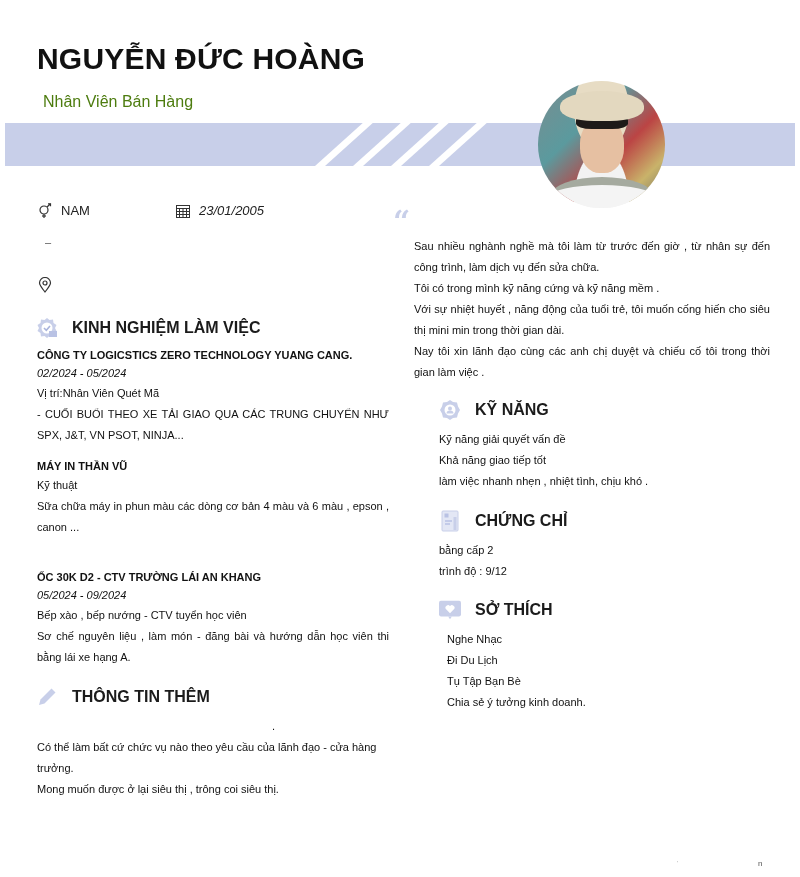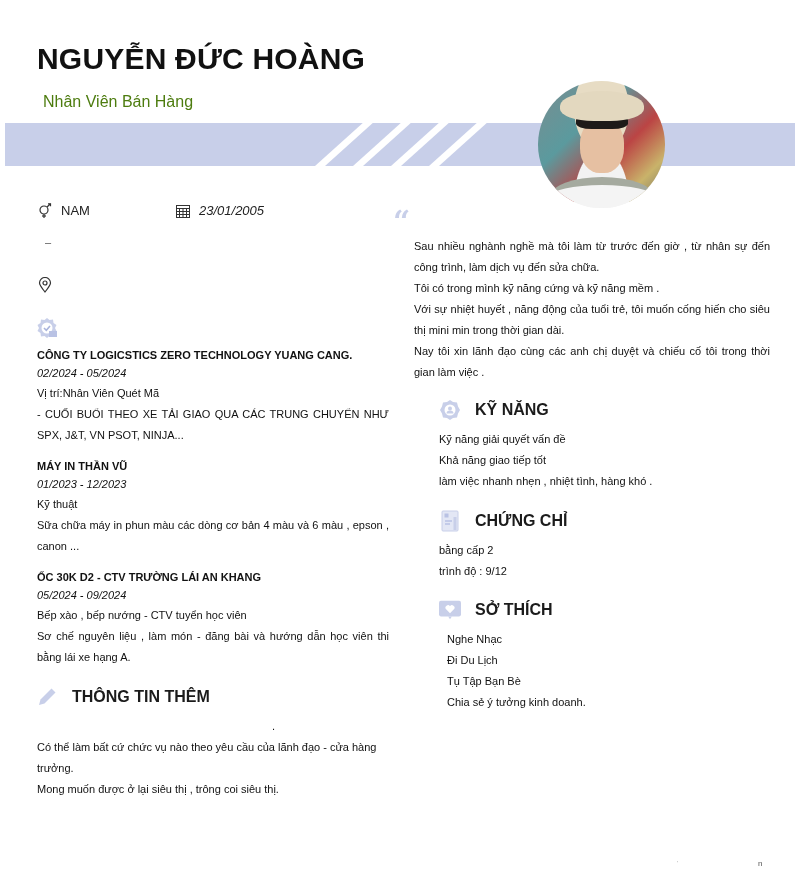--- a/index.html
+++ b/index.html
@@ -93,32 +93,32 @@
 
 <div class="section-title" style="left:36px; top:317px;">
   <span class="ic">
     <svg width="22" height="22" viewBox="0 0 22 22">
       <path d="M11 1 L13.5 3 L17 2.5 L17.5 6 L20.5 8 L19 11 L20.5 14 L17.5 16 L17 19.5 L13.5 19 L11 21 L8.5 19 L5 19.5 L4.5 16 L1.5 14 L3 11 L1.5 8 L4.5 6 L5 2.5 L8.5 3 Z" fill="#c8cfe9"></path>
       <circle cx="11" cy="11" r="5.5" fill="#fff"></circle>
       <polyline points="8,11 10.3,13.3 14,9" fill="none" stroke="#aab4dc" stroke-width="1.6"></polyline>
       <rect x="13" y="14" width="8" height="6" fill="#b9c2e4"></rect>
     </svg>
   </span>
+  <span>KINH NGHIỆM LÀM VIỆC</span>
 </div>
 
 <div class="job" style="top:347px;">
   <div class="company">CÔNG TY LOGICSTICS ZERO TECHNOLOGY YUANG CANG.</div>
   <div class="period">02/2024 - 05/2024</div>
   <div>Vị trí:Nhân Viên Quét Mã</div>
   <div class="justify">- CUỐI BUỔI THEO XE TẢI GIAO QUA CÁC TRUNG CHUYỂN NHƯ SPX, J&amp;T, VN PSOT, NINJA...</div>
 </div>
 
 <div class="job" style="top:458px;">
   <div class="company">MÁY IN THẦN VŨ</div>
-  <div class="period">01/2023 - 12/2023</div>
   <div>Kỹ thuật</div>
   <div class="justify">Sữa chữa máy in phun màu các dòng cơ bản 4 màu và 6 màu , epson , canon ...</div>
 </div>
 
 <div class="job" style="top:569px;">
   <div class="company">ỐC 30K D2  -  CTV TRƯỜNG LÁI AN KHANG</div>
   <div class="period">05/2024 - 09/2024</div>
   <div>Bếp xào , bếp nướng  -  CTV tuyển học viên</div>
   <div class="justify">Sơ chế nguyên liệu , làm món  -   đăng bài và hướng dẫn học viên thi bằng lái xe hạng A.</div>
 </div>
@@ -152,21 +152,21 @@
       <circle cx="11" cy="11" r="5.5" fill="#fff"></circle>
       <circle cx="11" cy="9.5" r="2" fill="#c8cfe9"></circle>
       <path d="M7.5 14.5 A3.5 3 0 0 1 14.5 14.5 Z" fill="#c8cfe9"></path>
     </svg>
   </span>
   <span>KỸ NĂNG</span>
 </div>
 <div class="text-block" style="left:439px; top:429px;">
   <span class="list-item">Kỹ năng giải quyết vấn đề</span>
   <span class="list-item">Khả năng giao tiếp tốt</span>
-  <span class="list-item">làm việc nhanh nhẹn , nhiệt tình, hàng khó .</span>
+  <span class="list-item">làm việc nhanh nhẹn , nhiệt tình, chịu khó .</span>
 </div>
 
 <div class="section-title" style="left:439px; top:510px;">
   <span class="ic">
     <svg width="22" height="22" viewBox="0 0 22 22">
       <rect x="3" y="1" width="16" height="20" rx="1" fill="#e3e7f5" stroke="#c8cfe9"></rect>
       <rect x="5.5" y="3.5" width="4" height="4" fill="#b9c2e4"></rect>
       <line x1="6" y1="11" x2="13" y2="11" stroke="#b9c2e4" stroke-width="1.5"></line>
       <line x1="6" y1="14" x2="11" y2="14" stroke="#b9c2e4" stroke-width="1.5"></line>
       <rect x="14.5" y="7" width="3" height="13" fill="#c8cfe9"></rect>

